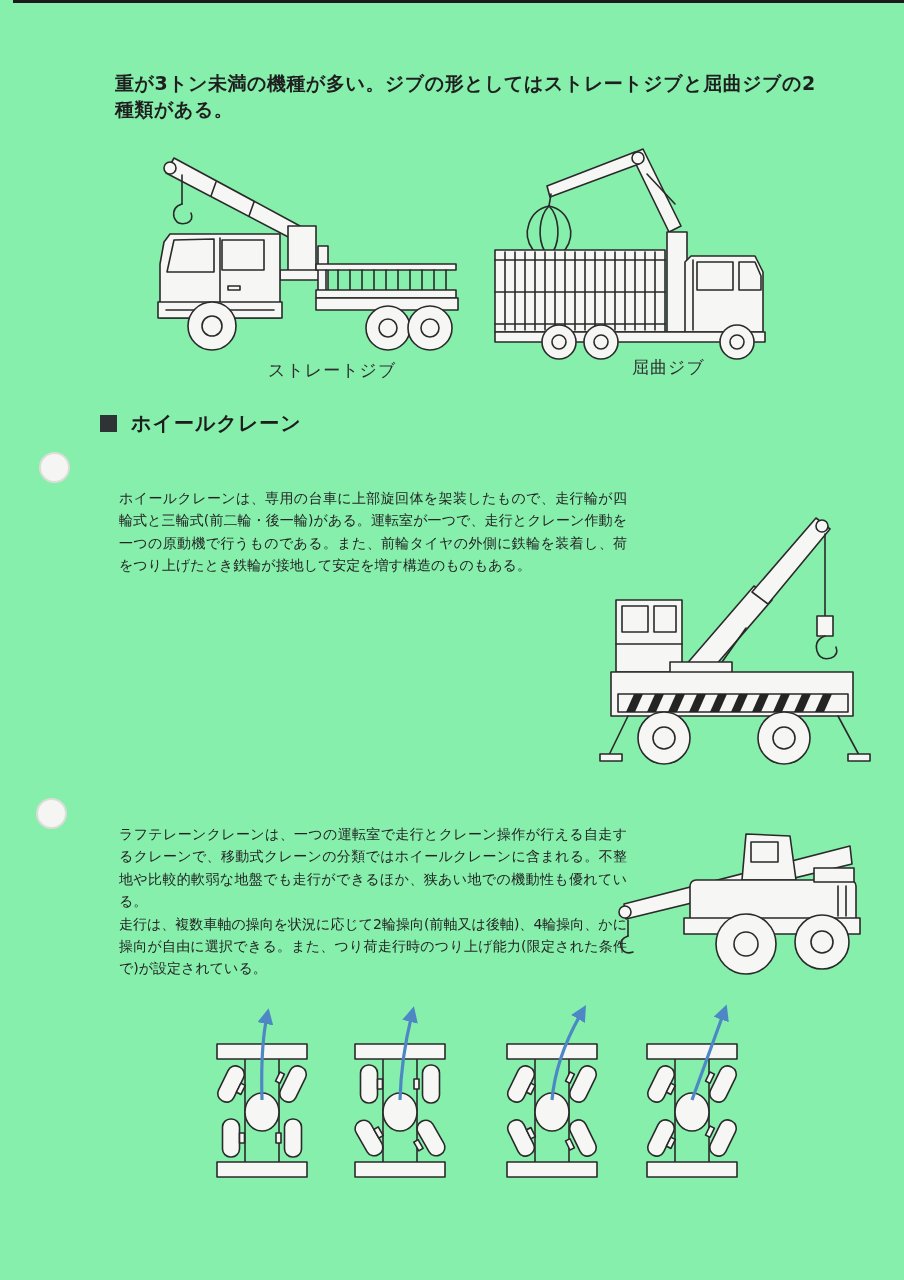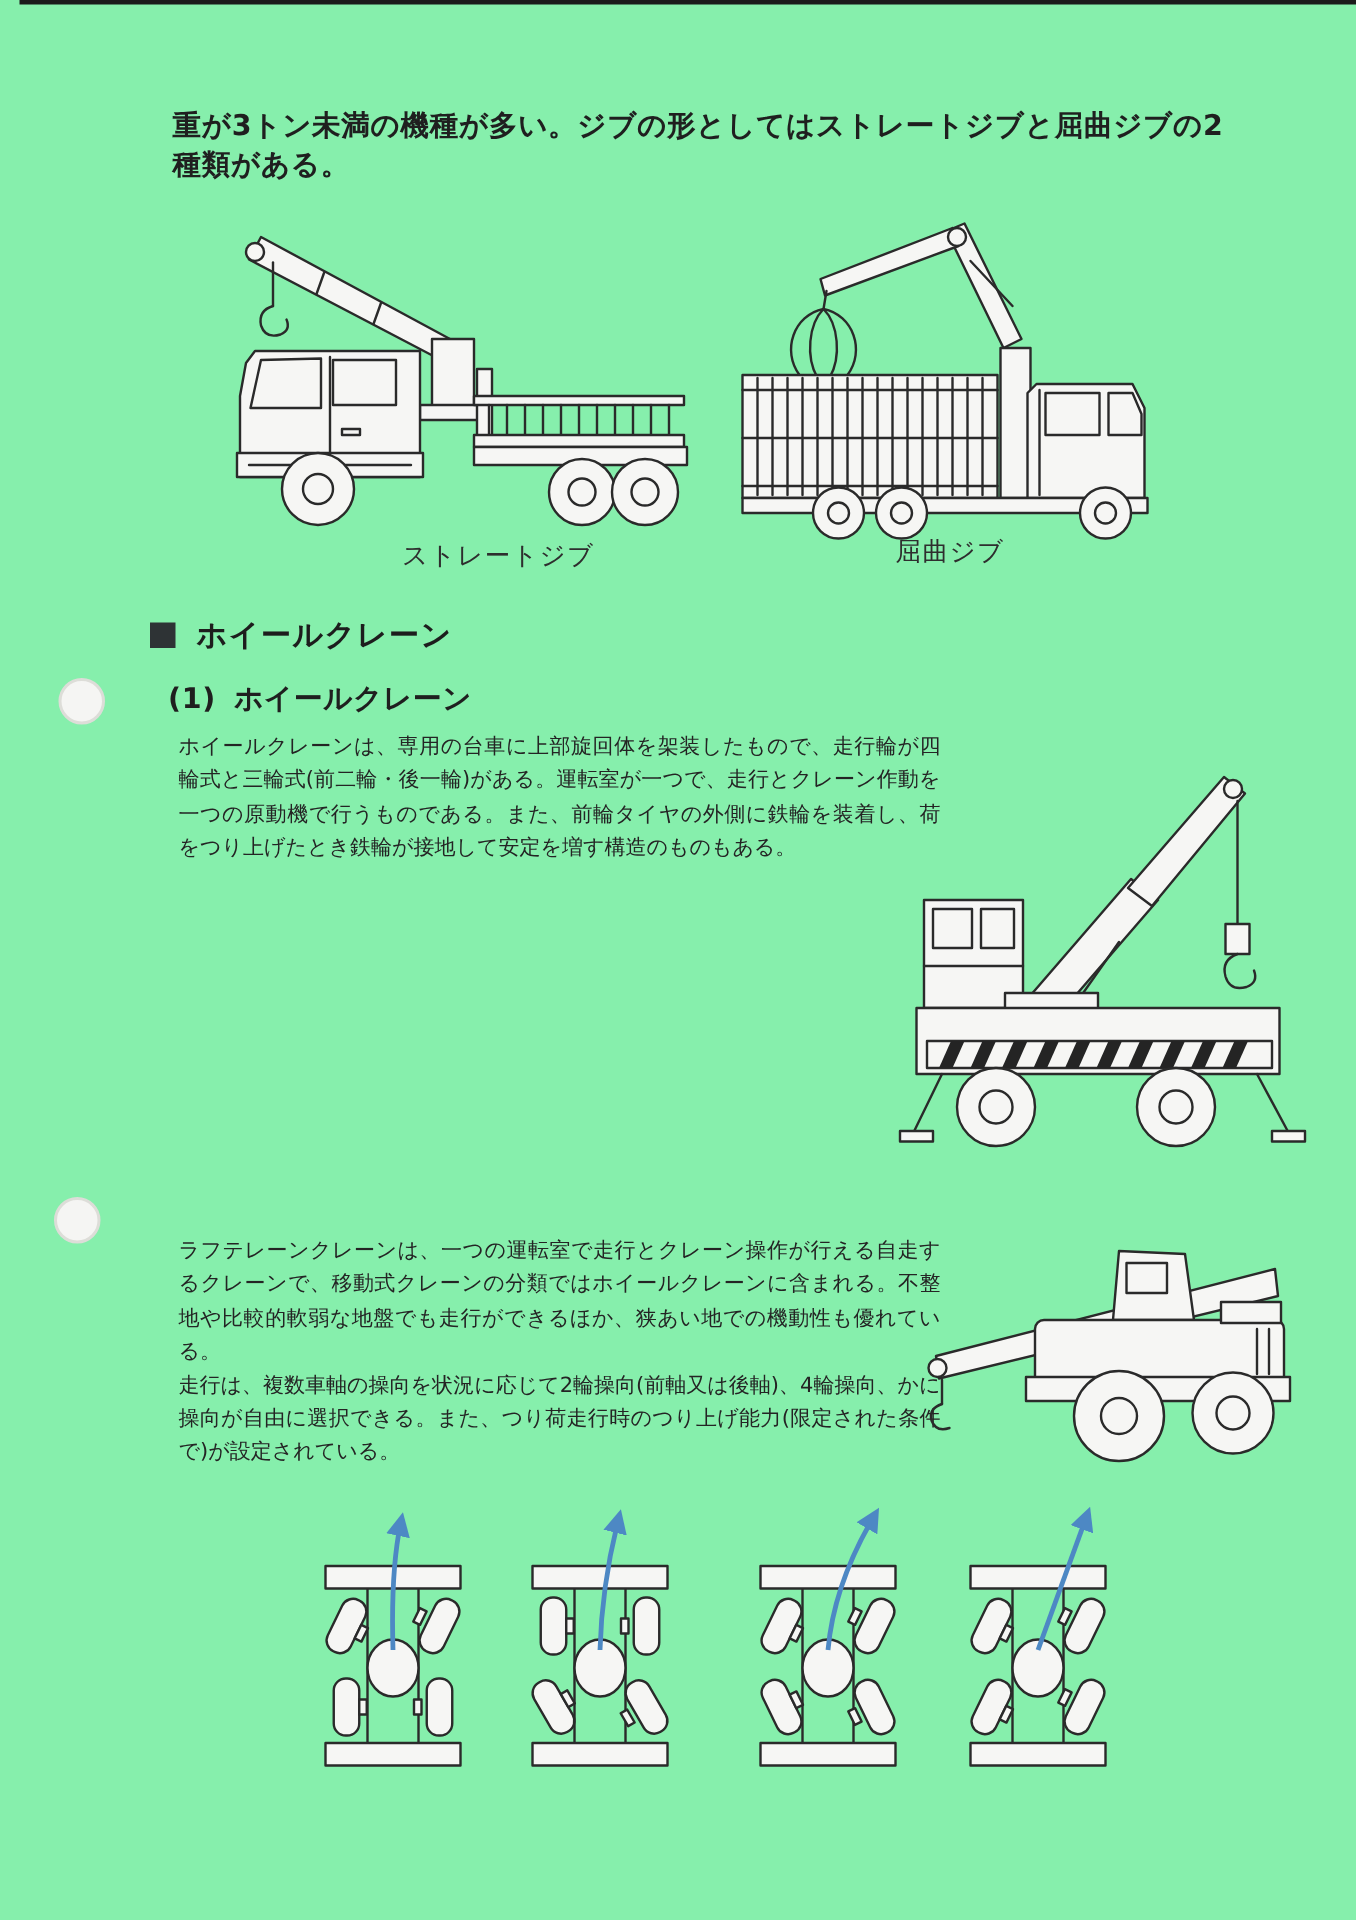--- a/index.html
+++ b/index.html
@@ -12,21 +12,21 @@
     position:relative;width:904px;height:1280px;
     background:#86efac;overflow:hidden;color:#242424;
   }
   .scan-topline{position:absolute;top:0;left:13px;right:0;height:3px;background:#1b1b1b;}
   .punch-hole{position:absolute;width:27px;height:27px;border-radius:50%;border:2px solid #ddddd8;background:#f5f5f3;}
   .hole1{left:39px;top:452px;}
   .hole2{left:36px;top:798px;}
   .intro{position:absolute;left:115px;top:71px;width:720px;font-size:19px;font-weight:600;letter-spacing:.5px;color:#1f1f1f;}
   .caption{position:absolute;font-size:17px;color:#2e2e2e;letter-spacing:1px;}
   .cap1{left:268px;top:359px;font-family:Liberation Mono, monospace;}
-  .cap2{left:597px;top:356px;text-align:right;}
+  .cap2{left:632px;top:356px;text-align:right;}
   .section-header{position:absolute;left:100px;top:410px;display:flex;align-items:center;gap:14px;}
   .bullet-square{width:17px;height:17px;background:#2e3335;display:inline-block;}
   .section-title{font-size:20px;font-weight:bold;letter-spacing:1px;color:#1d1d1d;}
   .sub-heading{position:absolute;left:112px;font-size:19px;font-weight:600;letter-spacing:.5px;color:#1f1f1f;}
   .sh1{top:453px;}
   .sh2{top:790px;}
   .sub-heading .hnum{margin-right:12px;}
   .para{position:absolute;left:119px;width:508px;font-size:14px;line-height:22.4px;letter-spacing:0;color:#242424;text-align:justify;font-weight:500;}
   .p1{top:487px;}
   .p2{top:823px;}
@@ -158,23 +158,20 @@
   </div>
 
   <div class="caption cap1">ストレートジブ</div>
   <div class="caption cap2">屈曲ジブ</div>
 
   <div class="section-header">
     <span class="bullet-square"></span>
     <span class="section-title">ホイールクレーン</span>
   </div>
 
-  <div class="sub-heading sh1">
-    <span class="hnum">(1)</span><span>ホイールクレーン</span>
-  </div>
 
   <div class="para p1">ホイールクレーンは、専用の台車に上部旋回体を架装したもので、走行輪が四輪式と三輪式(前二輪・後一輪)がある。運転室が一つで、走行とクレーン作動を一つの原動機で行うものである。また、前輪タイヤの外側に鉄輪を装着し、荷をつり上げたとき鉄輪が接地して安定を増す構造のものもある。</div>
 
   <div class="illus i-wheelcrane">
     <svg width="280" height="300" viewBox="0 0 280 300">
 
       <polygon class="fw" points="82,206 158,118 176,132 100,220"></polygon>
       <polygon class="fw" points="156,124 220,50 234,61 172,136"></polygon>
       <circle class="fw" cx="226" cy="58" r="6"></circle>
 

